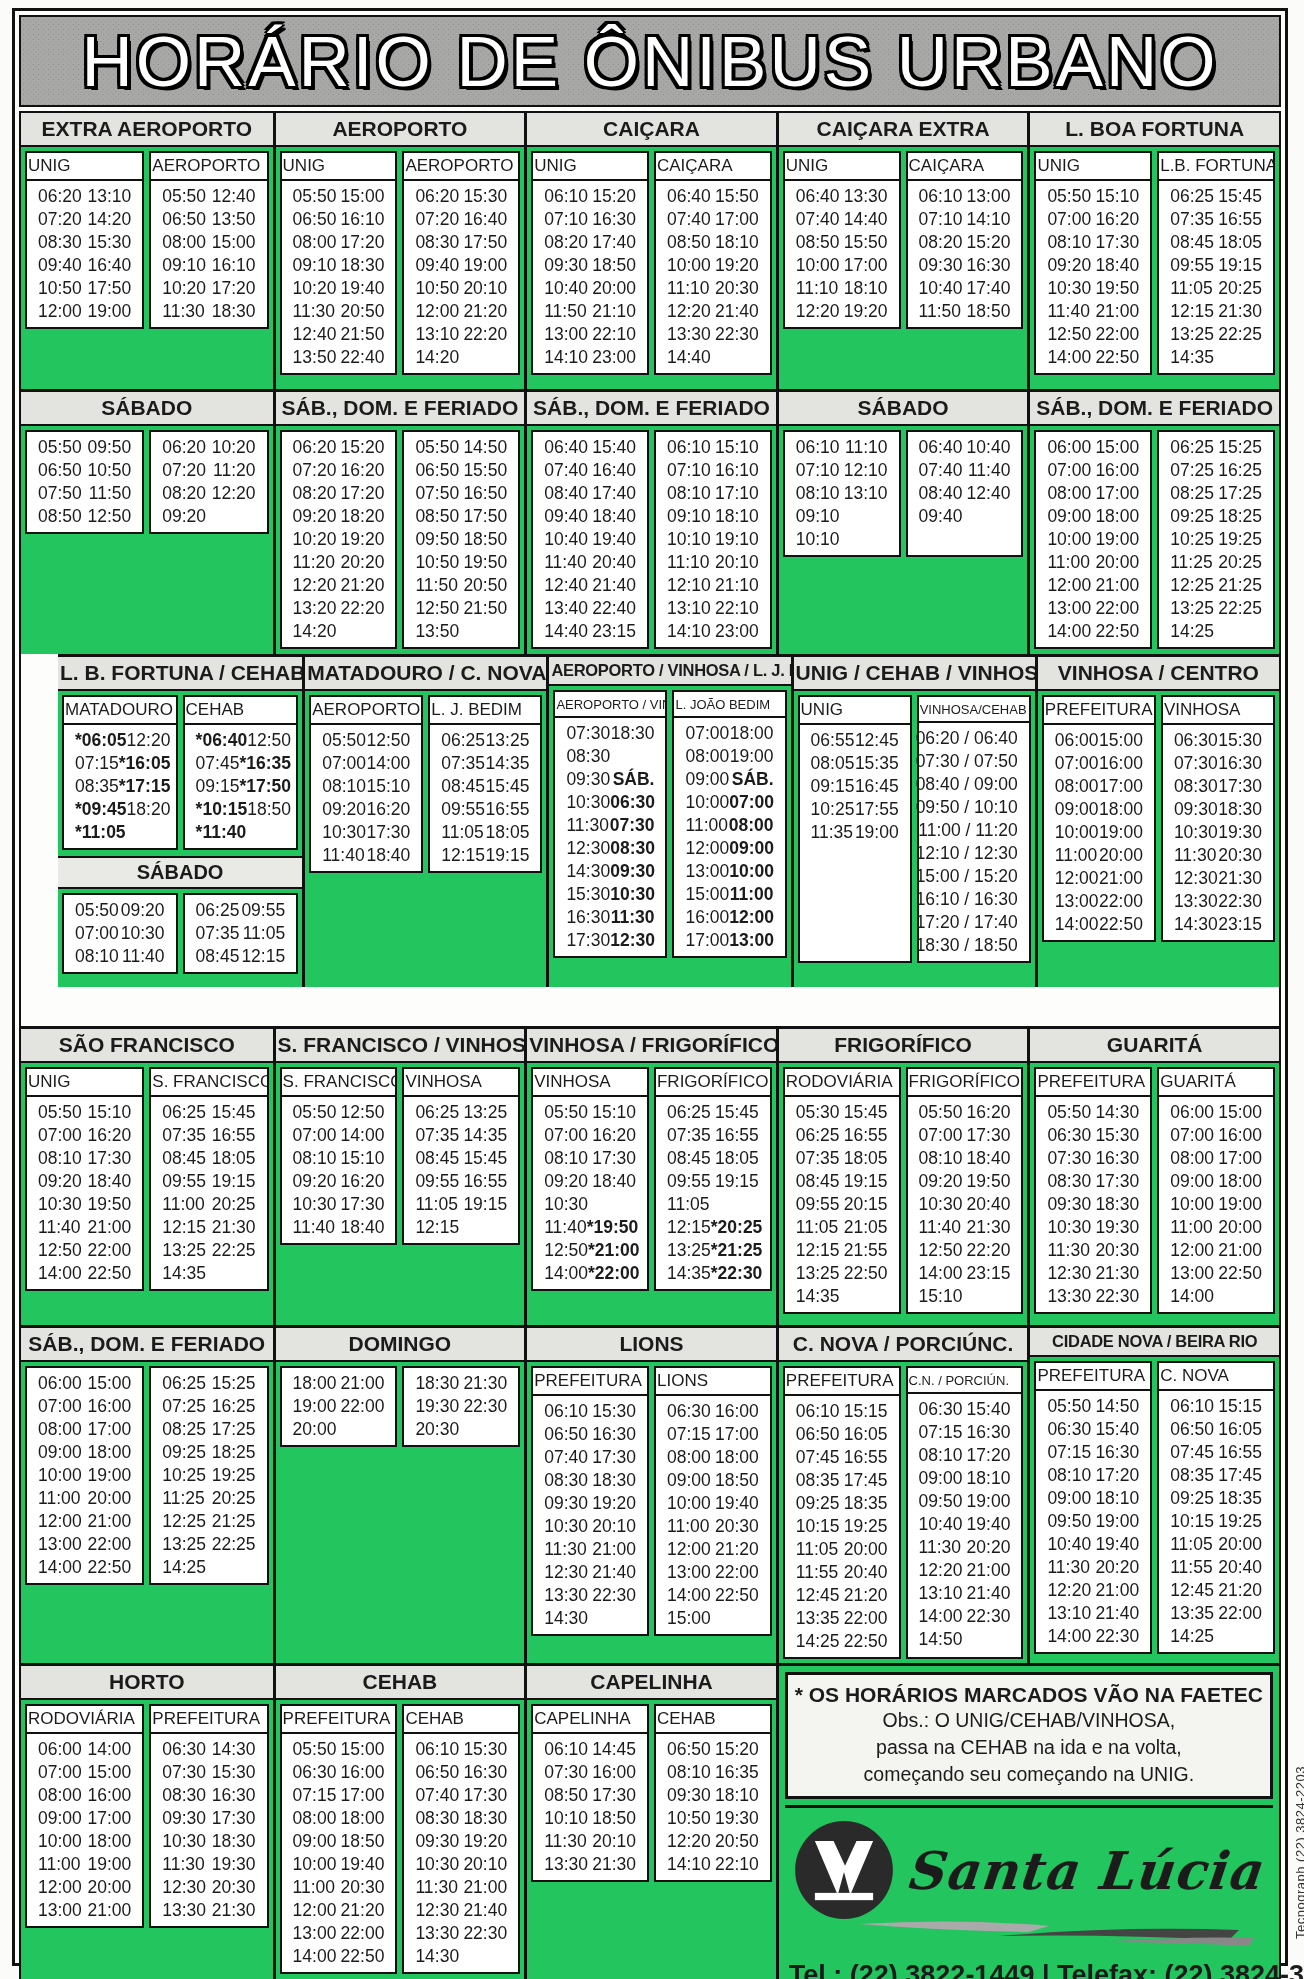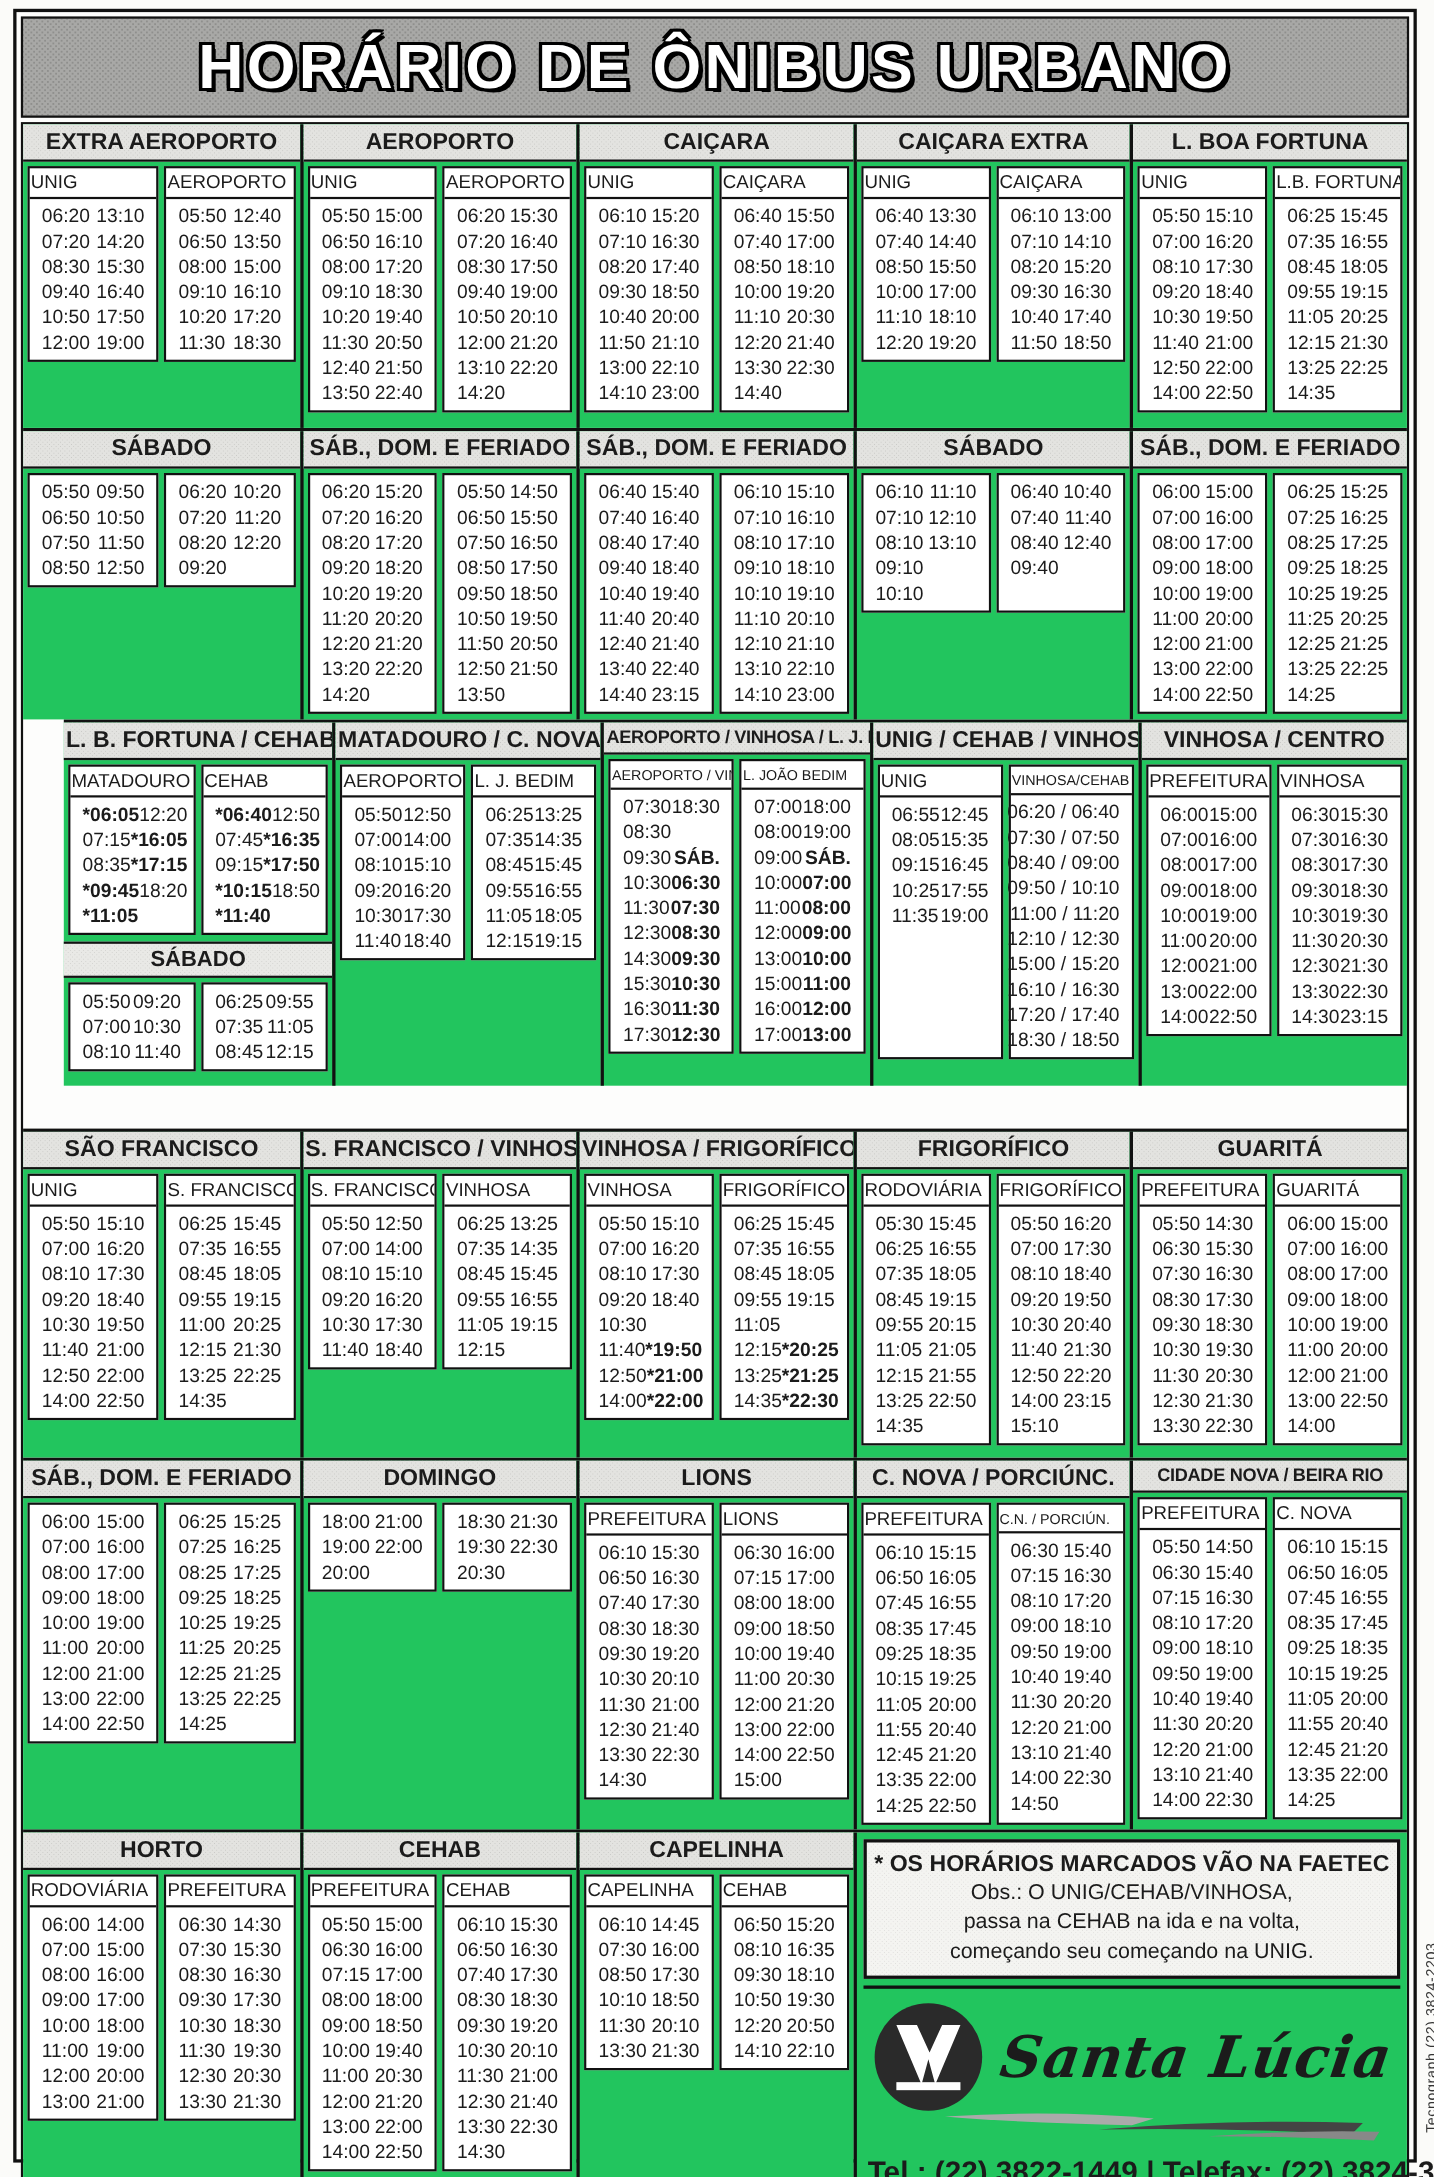--- a/index.html
+++ b/index.html
@@ -2,21 +2,21 @@
 <html><head>
 <meta charset="utf-8">
 <style>
   html,body{margin:0;padding:0;background:#fbfbf9;width:1304px;height:1979px;position:relative;
     font-family:"Liberation Sans","DejaVu Sans",sans-serif;color:#1b1b1b;}
   .page{position:absolute;left:12px;top:8px;width:1276px;height:1958px;border:3px solid #111;background:#fdfdfc;box-sizing:border-box;}
   .title{height:88px;margin:4px 4px 0 4px;border:2px solid #111;display:flex;align-items:center;justify-content:center;
     background-color:#a8a8a6;
     background-image:radial-gradient(#8f8f8d 22%,transparent 23%),radial-gradient(#8f8f8d 22%,transparent 23%);
     background-size:5px 5px;background-position:0 0,2.5px 2.5px;
-    font-size:57px;font-weight:700;letter-spacing:3px;color:#fff;white-space:nowrap;
+    font-size:71px;font-weight:400;letter-spacing:3px;color:#fff;white-space:nowrap;
     text-shadow:-3px -3px 0 #000,3px -3px 0 #000,-3px 3px 0 #000,3px 3px 0 #000,0 -3px 0 #000,0 3px 0 #000,-3px 0 0 #000,3px 0 0 #000,4px 4px 0 #000;}
   #bands{margin:4px;border:2px solid #111;}
   .band{display:grid;grid-template-columns:repeat(5,1fr);}
   .band + .band{border-top:3px solid #111;}
   .section{border-left:3px solid #111;min-width:0;background:#22c55e;}
   .section:first-child{border-left:none;}
   .span2{grid-column:span 2;display:flex;flex-direction:column;}
   .sec-title{border-bottom:2px solid #111;text-align:center;font-weight:700;font-size:21px;padding:4px 2px;
     background-color:#e3e3e0;
     background-image:radial-gradient(#c7c7c4 20%,transparent 21%),radial-gradient(#c7c7c4 20%,transparent 21%);

